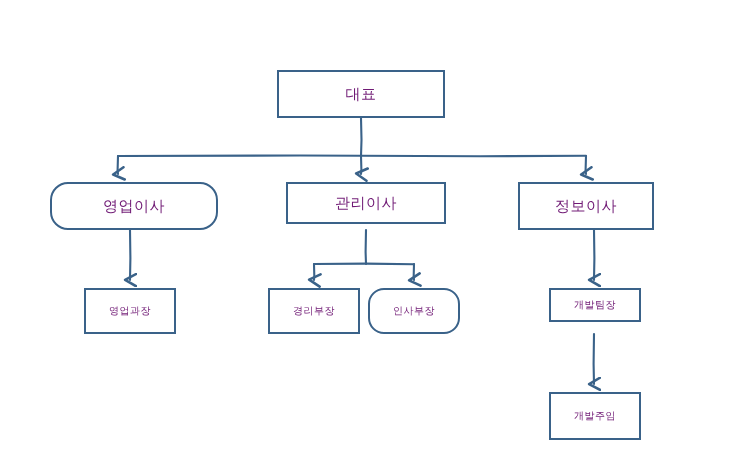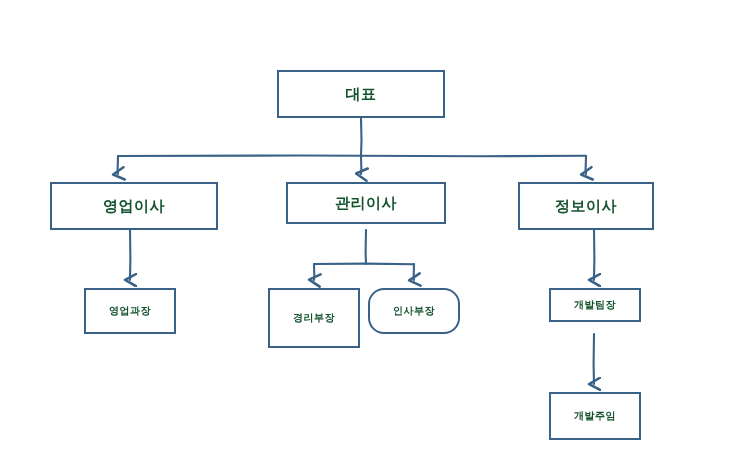--- a/index.html
+++ b/index.html
@@ -31,23 +31,23 @@
     box-sizing: border-box;
     background: #ffffff;
     border: 2px solid #3a6289;
     display: flex;
     align-items: center;
     justify-content: center;
     z-index: 3;
   }
   .node-label {
     font-family: "DejaVu Sans", sans-serif;
-    font-weight: bold;
+    font-weight: normal;
     font-size: 15px;
-    color: #14532d;
+    color: #701a75;
     letter-spacing: 0.5px;
     line-height: 1;
     white-space: nowrap;
     user-select: none;
   }
   .node-label.sm {
     font-size: 10px;
   }
 </style>
 </head>
@@ -84,37 +84,37 @@
       <path d="M 594 230 L 594.4 258 L 594 280" marker-end="url(#arrow)"></path>
 
       <path d="M 594 334 L 593.6 364 L 594 384" marker-end="url(#arrow)"></path>
     </g>
   </svg>
 
   <div class="node-box" style="left:277px; top:70px; width:168px; height:48px;">
     <span class="node-label">대표</span>
   </div>
 
-  <div class="node-box" style="left:50px; top:182px; width:168px; height:48px;">
+  <div class="node-box" style="left:50px; top:182px; width:168px; height:48px;border-radius:18px;">
     <span class="node-label">영업이사</span>
   </div>
 
   <div class="node-box" style="left:286px; top:182px; width:160px; height:42px;">
     <span class="node-label">관리이사</span>
   </div>
 
   <div class="node-box" style="left:518px; top:182px; width:136px; height:48px;">
     <span class="node-label">정보이사</span>
   </div>
 
   <div class="node-box" style="left:84px; top:288px; width:92px; height:46px;">
     <span class="node-label sm">영업과장</span>
   </div>
 
-  <div class="node-box" style="left:268px; top:288px; width:92px; height:60px;">
+  <div class="node-box" style="left:268px; top:288px; width:92px; height:46px;">
     <span class="node-label sm">경리부장</span>
   </div>
 
   <div class="node-box" style="left:368px; top:288px; width:92px; height:46px;border-radius:16px;">
     <span class="node-label sm">인사부장</span>
   </div>
 
   <div class="node-box" style="left:549px; top:288px; width:92px; height:34px;">
     <span class="node-label sm">개발팀장</span>
   </div>

